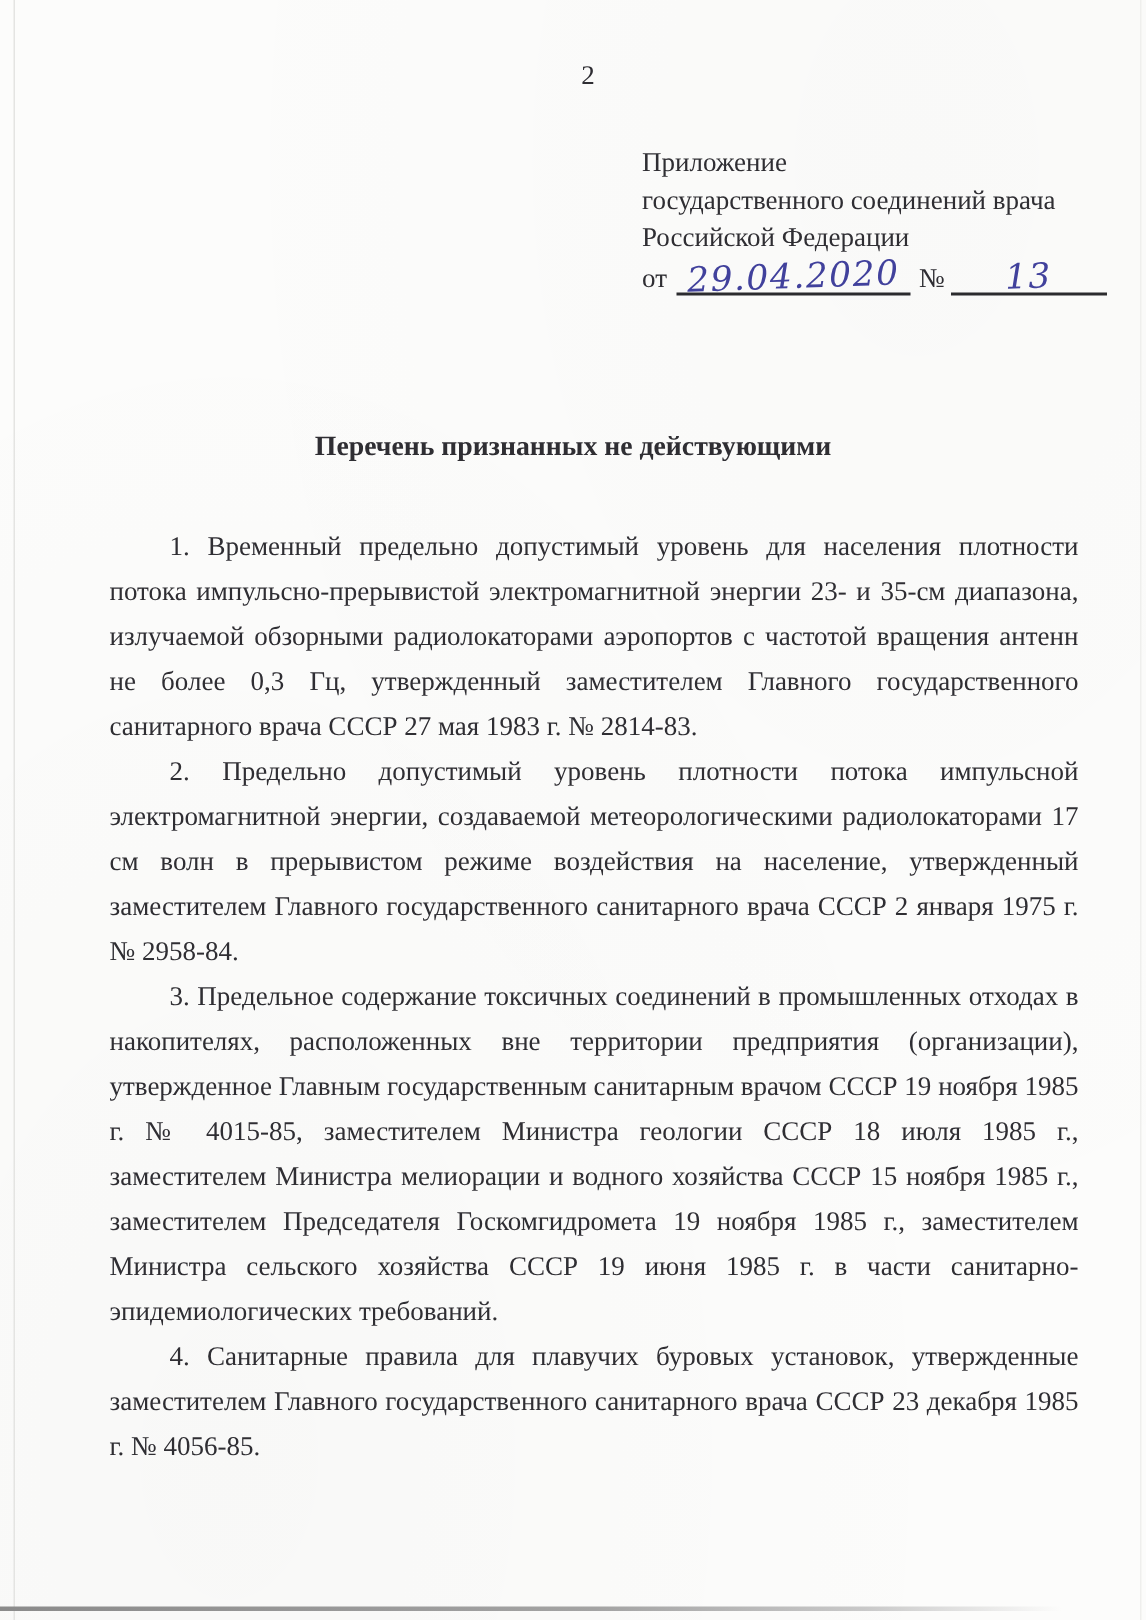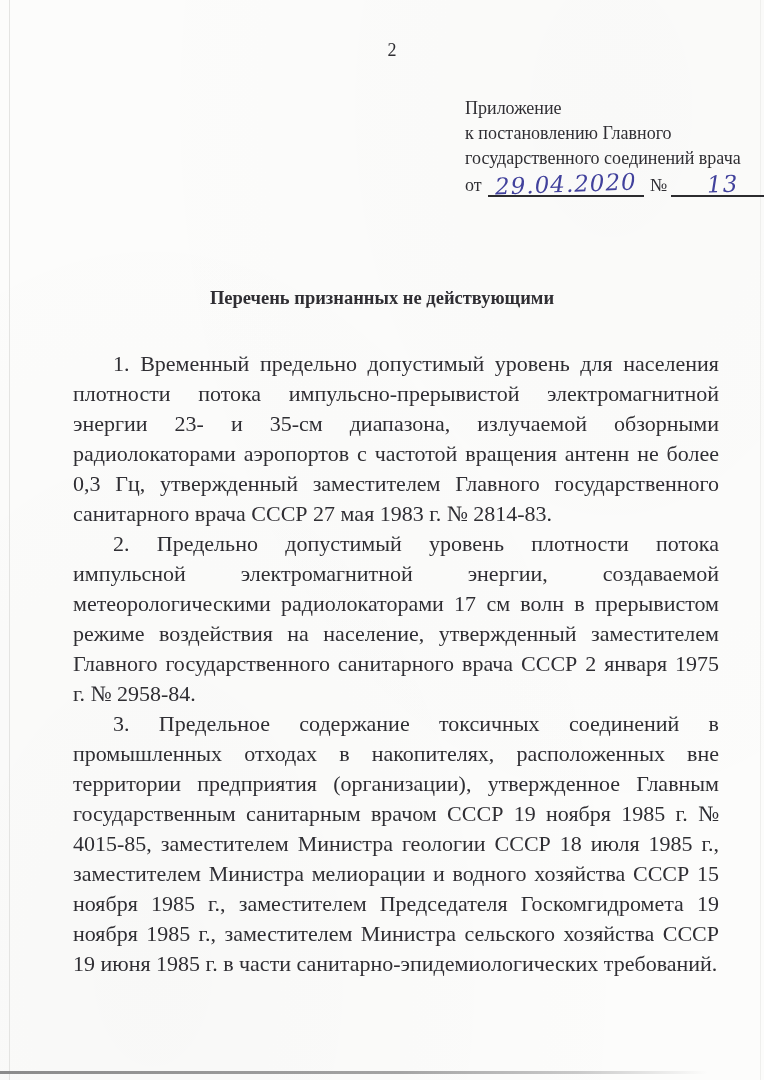--- a/index.html
+++ b/index.html
@@ -61,21 +61,20 @@
     text-indent: 20px;
   }
 
   .header-block {
     position: absolute;
     left: 428px;
     top: 96px;
     width: 300px;
     font-size: 18px;
     line-height: 25px;
-    margin-left: 37px;
   }
   .header-line { white-space: nowrap; }
   .date-line {
     margin-top: 2px;
     white-space: nowrap;
     height: 28px;
   }
   .blank-underline {
     display: inline-block;
     border-bottom: 2px solid #2b2b2e;
@@ -106,21 +105,21 @@
     font-weight: bold;
     font-size: 18.5px;
     line-height: 26px;
   }
 
   .doc-body {
     position: absolute;
     left: 73px;
     top: 349px;
     width: 646px;
-    font-size: 22px;
+    font-size: 18px;
     line-height: 30px;
     text-align: justify;
   }
   .doc-body p {
     margin: 0;
     text-indent: 40px;
   }
 </style>
 </head>
 <body>
@@ -129,30 +128,31 @@
 
   <div class="scan-texture"></div>
   <div class="scan-left-line"></div>
   <div class="scan-right-edge"></div>
   <div class="scan-bottom-line"></div>
 
   <div class="page-number">2</div>
 
   <div class="header-block">
     <div class="header-line">Приложение</div>
-    <div class="header-line">к постановлению Главного</div>
     <div class="header-line">государственного соединений врача</div>
+    <div class="header-line">Российской Федерации</div>
     <div class="date-line">
       <span>от</span><span class="blank-underline blank-date"><span class="handwriting">29.04.2020</span></span><span class="number-sign">№</span><span class="blank-underline blank-number"><span class="handwriting">13</span></span>
     </div>
   </div>
 
   <div class="doc-title">
     <div>Перечень признанных не действующими</div>
   </div>
 
   <div class="doc-body">
     <p>1. Временный предельно допустимый уровень для населения плотности потока импульсно-прерывистой электромагнитной энергии 23- и 35-см диапазона, излучаемой обзорными радиолокаторами аэропортов с частотой вращения антенн не более 0,3 Гц, утвержденный заместителем Главного государственного санитарного врача СССР 27 мая 1983 г. № 2814-83.</p>
     <p>2. Предельно допустимый уровень плотности потока импульсной электромагнитной энергии, создаваемой метеорологическими радиолокаторами 17 см волн в прерывистом режиме воздействия на население, утвержденный заместителем Главного государственного санитарного врача СССР 2 января 1975 г. № 2958-84.</p>
     <p>3. Предельное содержание токсичных соединений в промышленных отходах в накопителях, расположенных вне территории предприятия (организации), утвержденное Главным государственным санитарным врачом СССР 19 ноября 1985 г. № 4015-85, заместителем Министра геологии СССР 18 июля 1985 г., заместителем Министра мелиорации и водного хозяйства СССР 15 ноября 1985 г., заместителем Председателя Госкомгидромета 19 ноября 1985 г., заместителем Министра сельского хозяйства СССР 19 июня 1985 г. в части санитарно-эпидемиологических требований.</p>
+    <p>4. Санитарные правила для плавучих буровых установок, утвержденные заместителем Главного государственного санитарного врача СССР 23 декабря 1985 г. № 4056-85.</p>
   </div>
 
 </div>
 
 </body></html>

